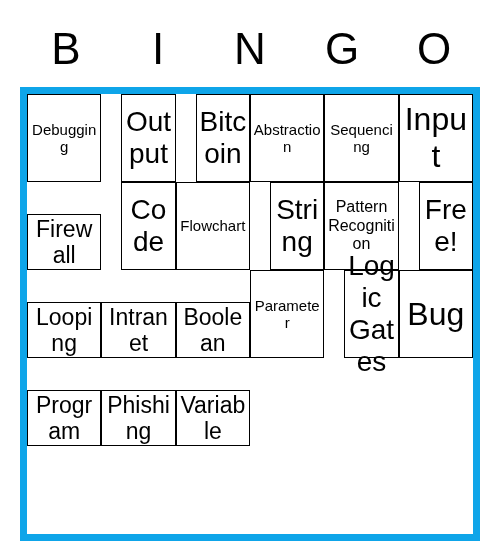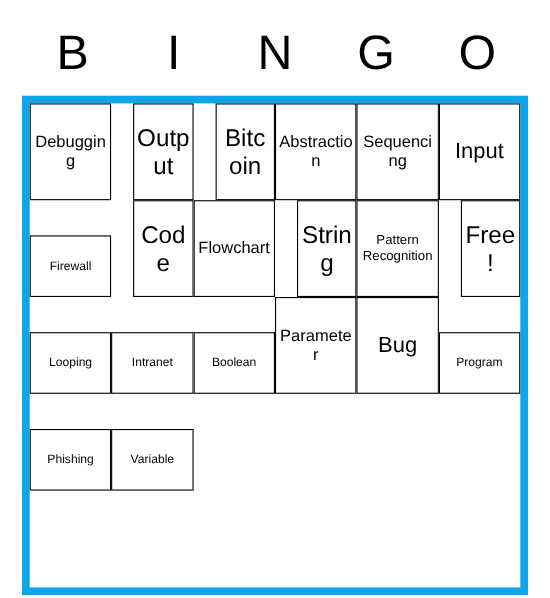--- a/index.html
+++ b/index.html
@@ -40,31 +40,31 @@
       justify-content: center;
       text-align: center;
       font-size: 15px;
       padding: 2px;
       box-sizing: border-box;
       background: #fff;
       word-break: break-word;
       line-height: 1.15;
     }
     .cell.large {
-      font-size: 22px;
+      font-size: 28px;
       margin-left: 20px;
     }
     .cell.xlarge {
-      font-size: 20px;
+      font-size: 32px;
     }
     .cell.small {
-      font-size: 12px;
+      font-size: 16px;
     }
     .cell.med {
-      font-size: 11px;
+      font-size: 23px;
       margin-top: 32px;
     }
   </style>
 </head>
 <body>
 
 <div class="bingo-container">
   <div class="header-row">
     <div class="header-cell">B</div>
     <div class="header-cell">I</div>
@@ -83,18 +83,19 @@
       <div class="cell med">Firewall</div>
       <div class="cell large">Code</div>
       <div class="cell ">Flowchart</div>
       <div class="cell large">String</div>
       <div class="cell small">Pattern Recognition</div>
       <div class="cell large">Free!</div>
       <div class="cell med">Looping</div>
       <div class="cell med">Intranet</div>
       <div class="cell med">Boolean</div>
       <div class="cell ">Parameter</div>
+      <div class="cell large">Logic Gates</div>
       <div class="cell xlarge">Bug</div>
       <div class="cell med">Program</div>
       <div class="cell med">Phishing</div>
       <div class="cell med">Variable</div>
     </div>
 </div>
 
 </body></html>

